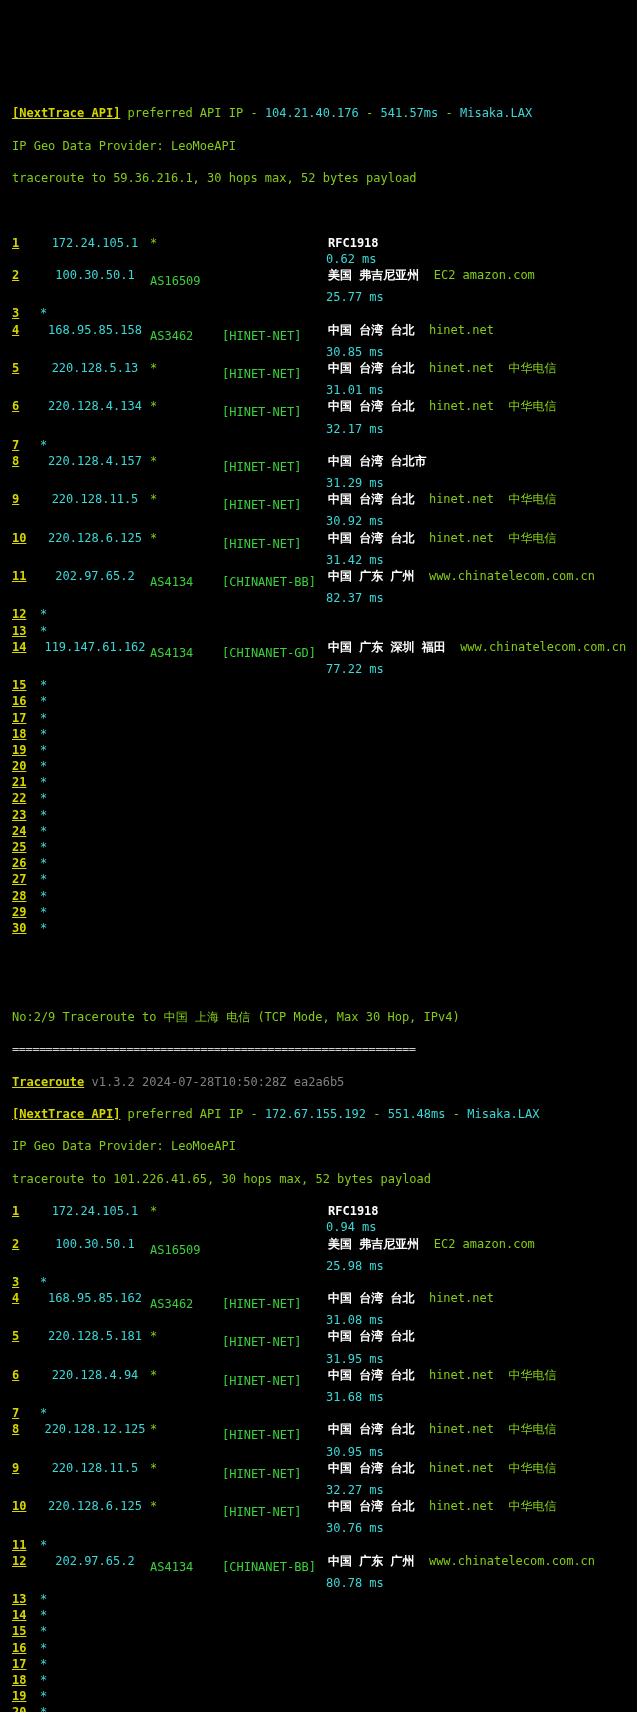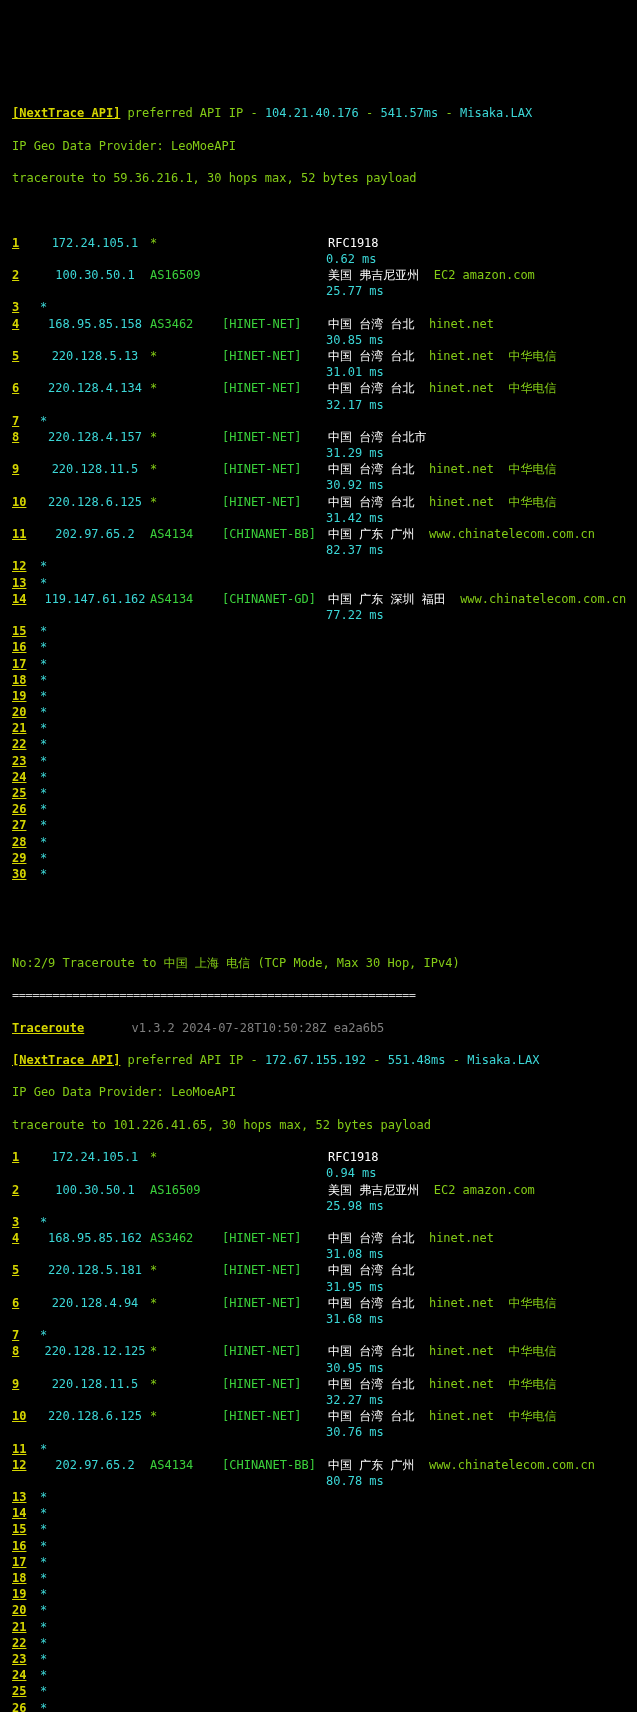--- a/index.html
+++ b/index.html
@@ -7,25 +7,25 @@
     padding: 4px 6px;
     background: #000;
     color: #ccc;
     font-family: "Consolas", "DejaVu Sans Mono", "Menlo", monospace;
     font-size: 12px;
     line-height: 1.35;
     white-space: pre;
     width: 637px;
   }
   .yellow  { color: #d6d600; font-weight: bold; text-decoration: underline; }
-  .green   { color: #3bd13b; }
+  .green   { color: #3bd13b; margin-top: 6px; }
   .cyan    { color: #3cd7d7; }
   .white   { color: #84cc16; }
-  .brwhite { color: #ffffff; font-weight: normal; }
-  .grey    { color: #808080; margin-left: 40px; }
+  .brwhite { color: #ffffff; font-weight: bold; }
+  .grey    { color: #808080; }
   .row     { display: flex; }
   .hop     { width: 28px; display:inline-block; }
   .ip      { width: 110px; display:inline-block;text-align:center; }
   .asn     { width: 72px; display:inline-block; }
   .net     { width: 106px; display:inline-block; }
   .geo     { display:inline-block; }
   .ms      { margin-left: 314px; display:block; }
   .sep     { color:#d0d0d0; letter-spacing:-0.5px; overflow:hidden; white-space:nowrap;}
 </style>
 </head>

